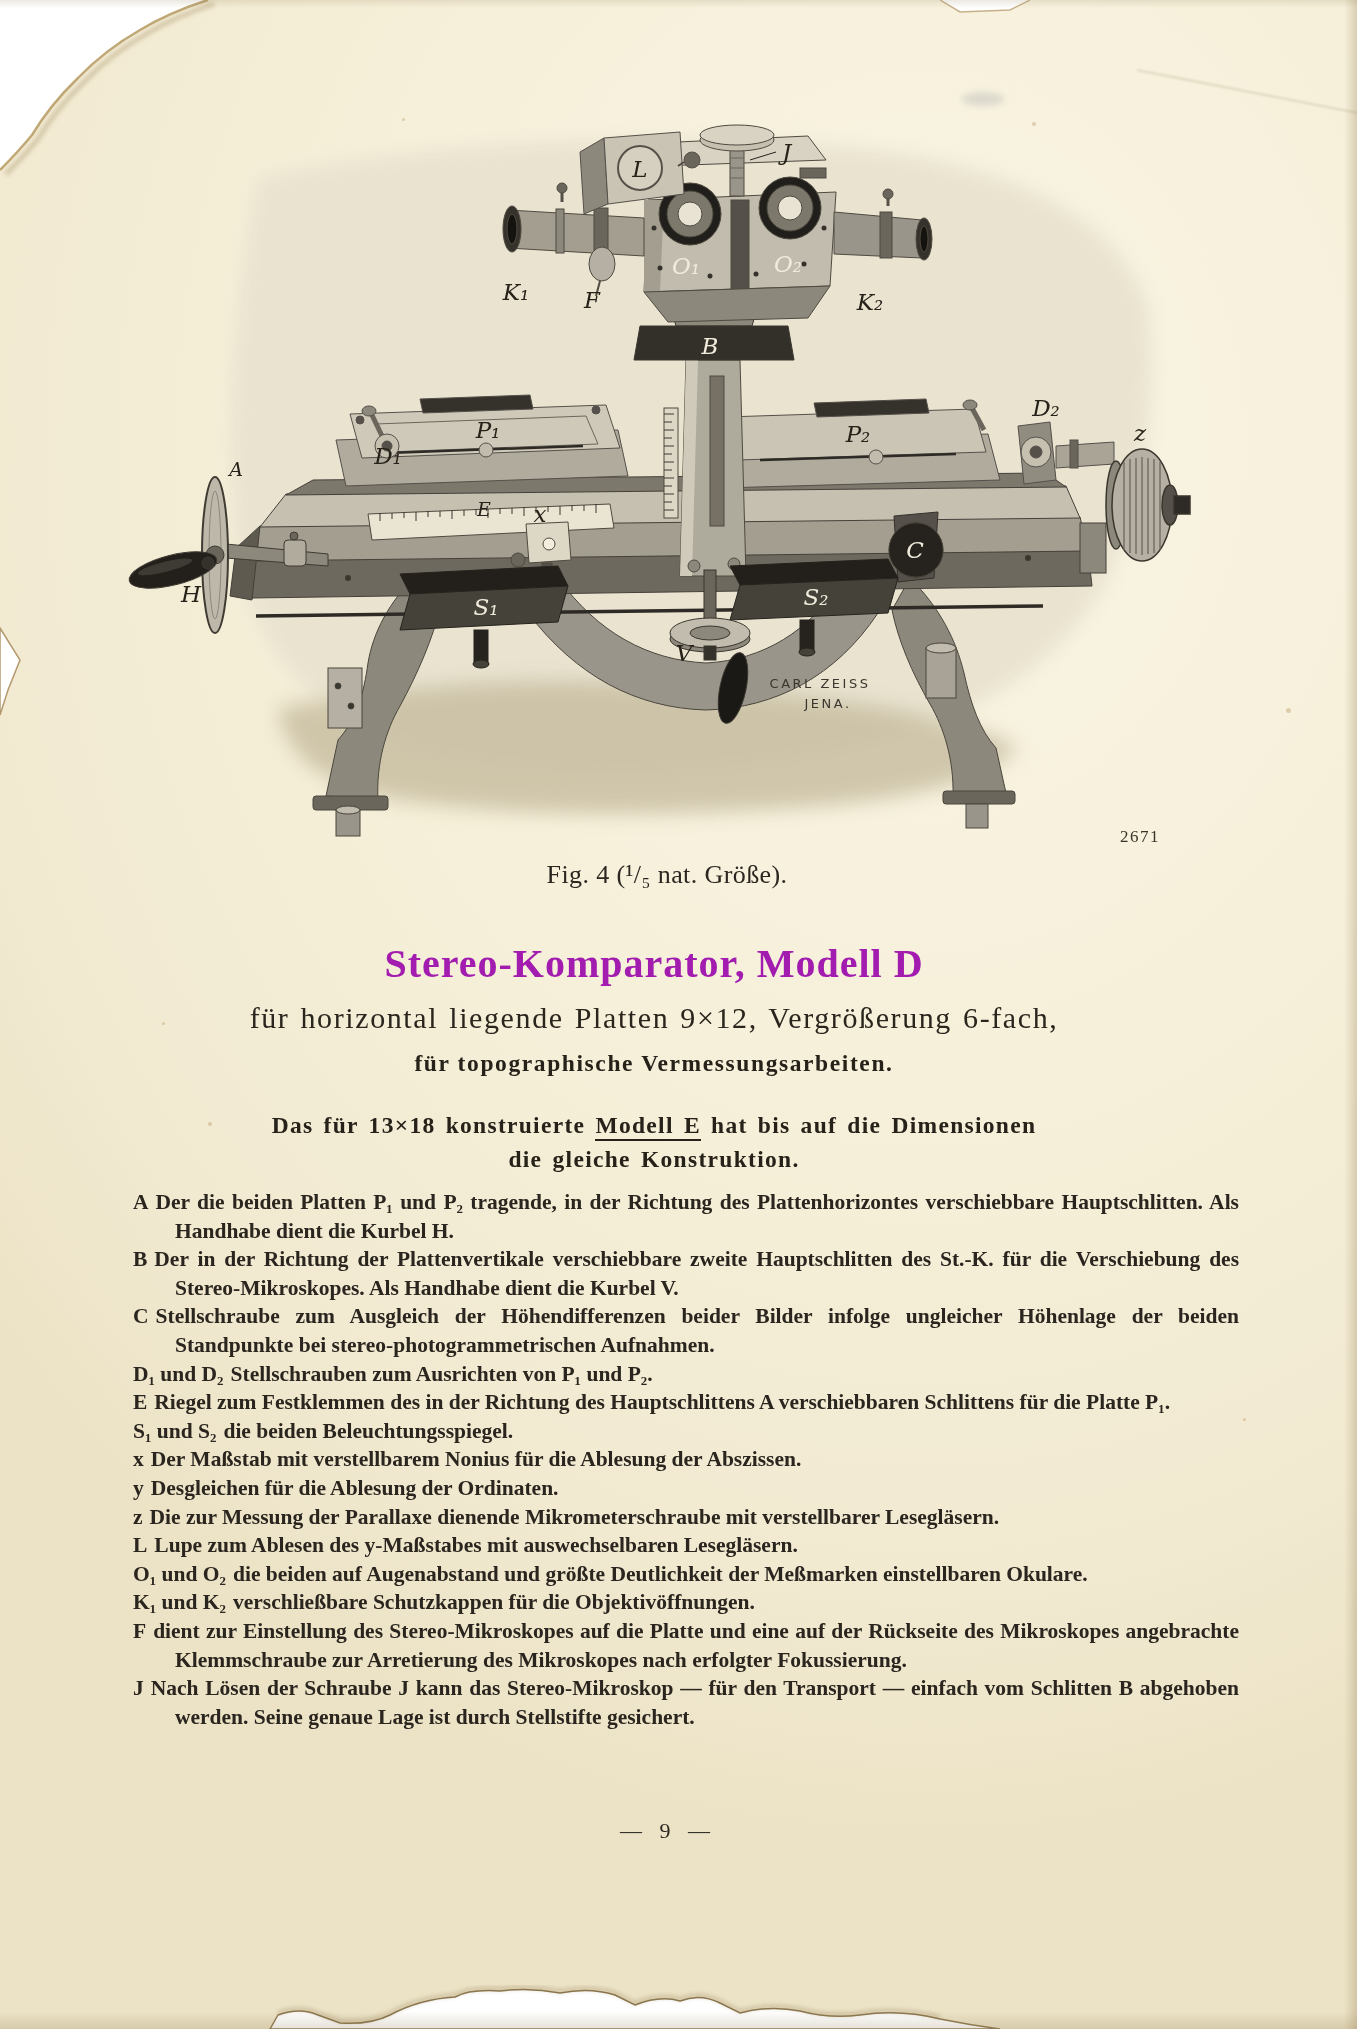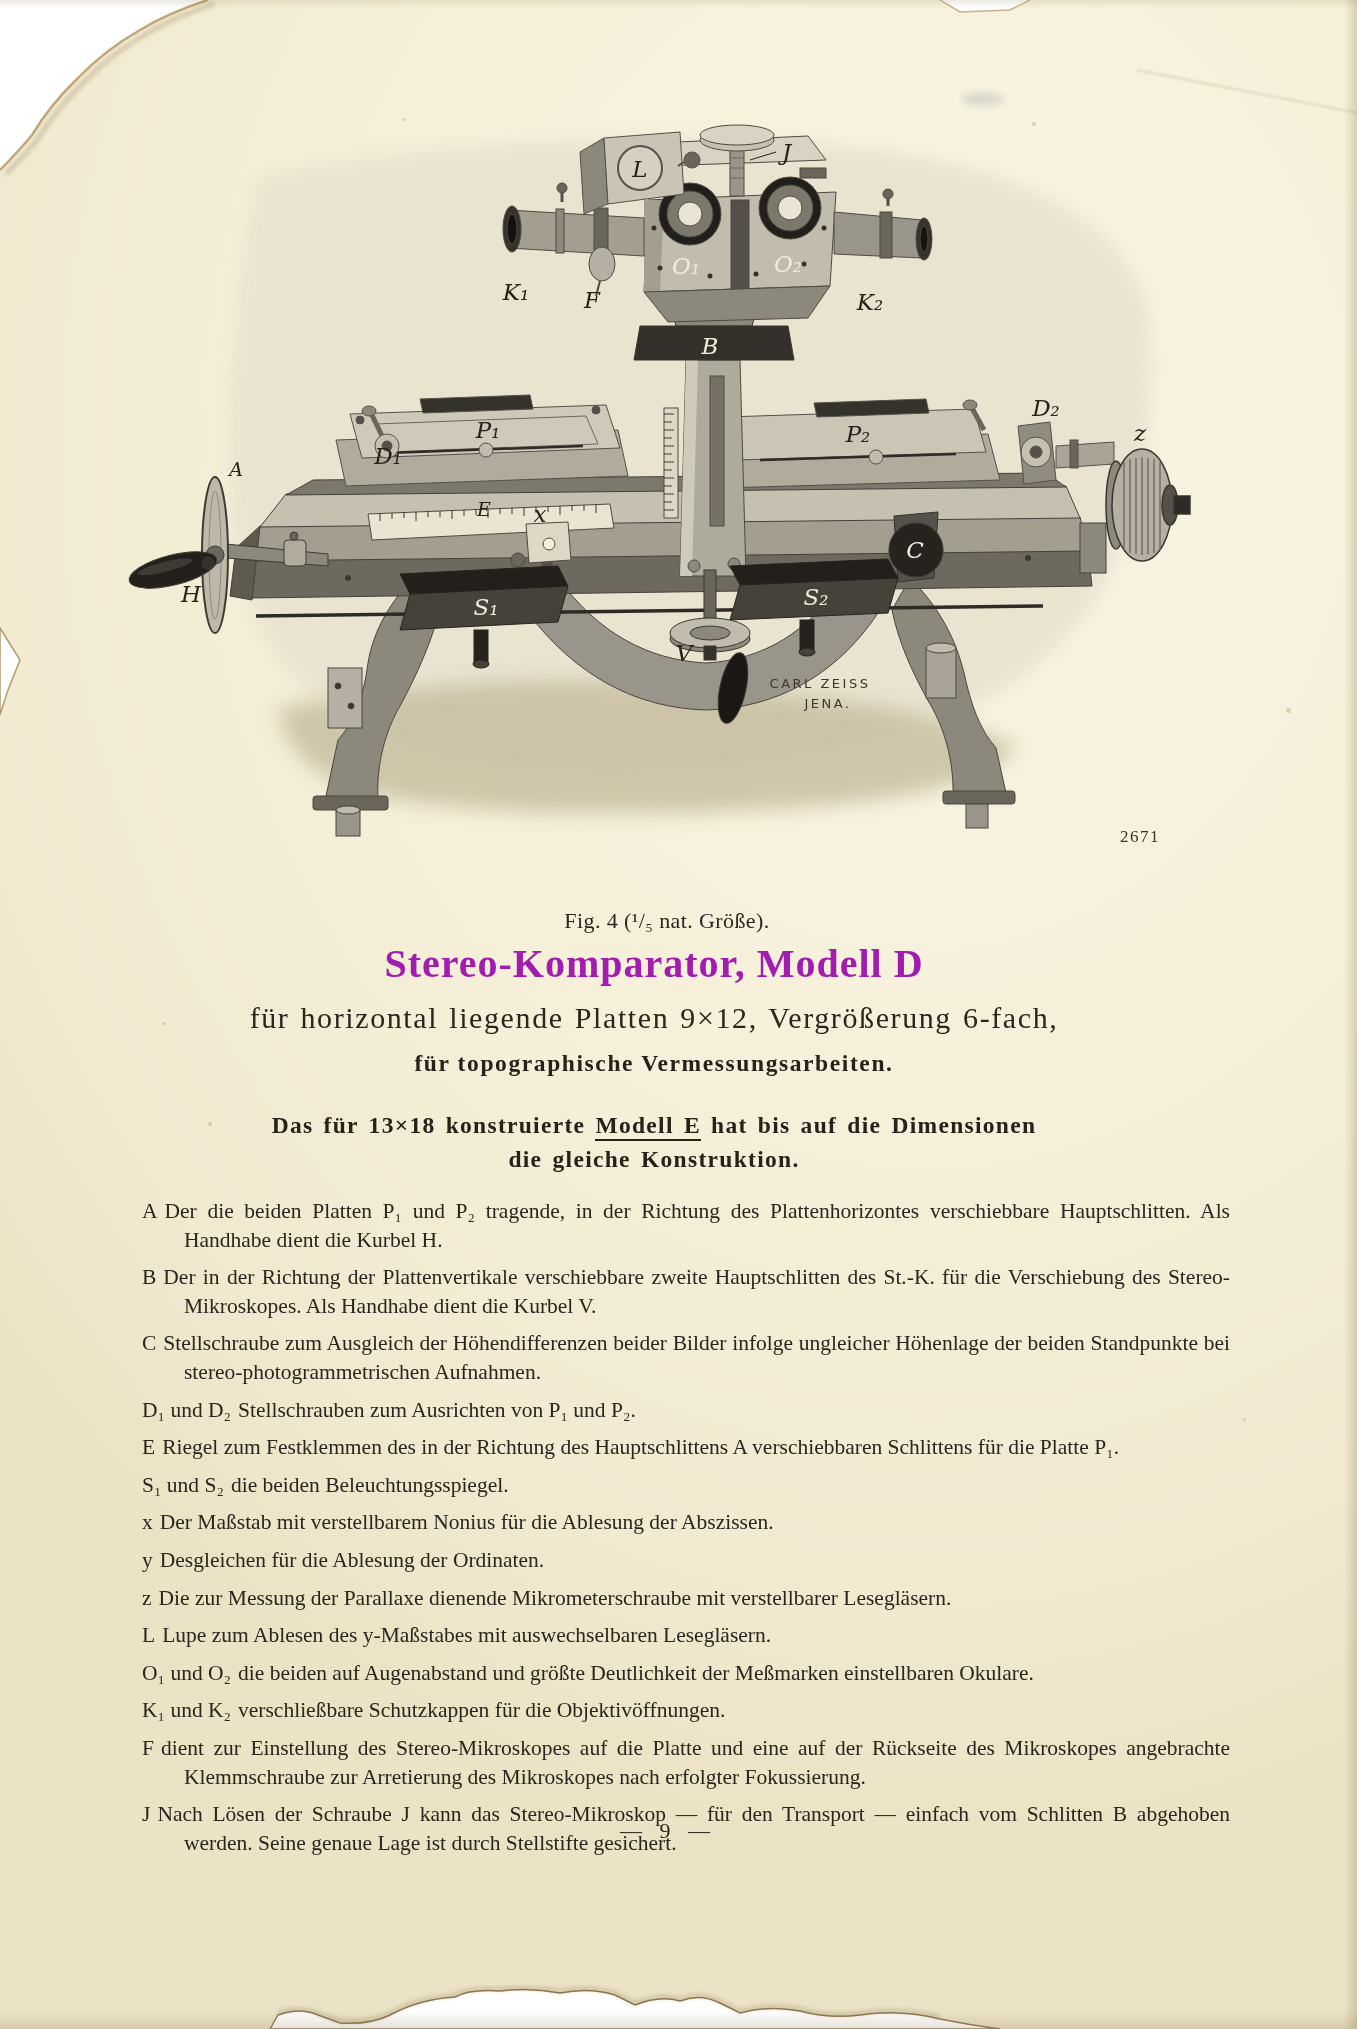--- a/index.html
+++ b/index.html
@@ -5,28 +5,28 @@
   html,body{margin:0;padding:0;}
   body{
     width:1357px;height:2029px;position:relative;overflow:hidden;
     background:
       radial-gradient(ellipse 1200px 1400px at 68% 22%, #f9f4e4 0%, #f6f0da 48%, #f1e9d0 82%, #ece3c6 100%);
     font-family:"Liberation Serif","DejaVu Serif",serif;
     color:#26221a;
   }
   .abs{position:absolute;}
   .centered{text-align:center;}
-  .caption{left:77px;top:860px;width:1180px;font-size:22px;letter-spacing:.4px;color:#2b2620;margin-top:48px;}
+  .caption{left:77px;top:860px;width:1180px;font-size:26px;letter-spacing:.4px;color:#2b2620;}
   .title{left:64px;top:940px;width:1180px;font-size:40px;font-weight:bold;letter-spacing:1px;color:#a21caf;}
   .sub1{left:64px;top:1001px;width:1180px;font-size:30px;letter-spacing:1.6px;word-spacing:2px;color:#2a251d;}
   .sub2{left:64px;top:1050px;width:1180px;font-size:23.5px;font-weight:bold;letter-spacing:1.6px;color:#26221a;}
   .note{left:64px;top:1108px;width:1180px;font-size:23.5px;font-weight:bold;line-height:34px;letter-spacing:1.3px;word-spacing:3px;color:#26221a;}
   .note .ul{border-bottom:2.5px solid #26221a;padding-bottom:1px;}
   .legend{left:133px;top:1188px;width:1106px;font-size:21.5px;line-height:28.6px;color:#2a251e;}
-  .li{margin:9px;padding-left:42px;text-indent:-42px;text-align:justify;}
+  .li{margin:0;padding-left:42px;text-indent:-42px;text-align:justify;font-weight:bold;}
   .term{margin-right:7px;}
   .plate-number{left:1120px;top:827px;font-size:17px;letter-spacing:1.5px;color:#3a352b;}
   .pagenum{left:75px;top:1818px;width:1180px;font-size:22px;word-spacing:12px;color:#2b2620;}
   .edge-right{right:0;top:0;bottom:0;width:13px;background:linear-gradient(to left,rgba(140,118,76,.28),rgba(140,118,76,0));}
   .edge-top{left:0;top:0;right:0;height:8px;background:linear-gradient(to bottom,rgba(150,130,90,.18),rgba(150,130,90,0));}
   .edge-bottom{left:0;bottom:0;right:0;height:18px;background:linear-gradient(to top,rgba(140,118,76,.22),rgba(140,118,76,0));}
   .crease{left:1135px;top:92px;width:240px;height:2px;background:rgba(150,130,95,.25);transform:rotate(11deg);filter:blur(1px);}
   .smudge{left:962px;top:92px;width:42px;height:14px;background:rgba(100,112,125,.18);border-radius:50%;filter:blur(3px);}
   .speck{width:4px;height:4px;border-radius:50%;background:rgba(165,120,60,.30);}
   svg text{font-family:"DejaVu Serif",serif;}

